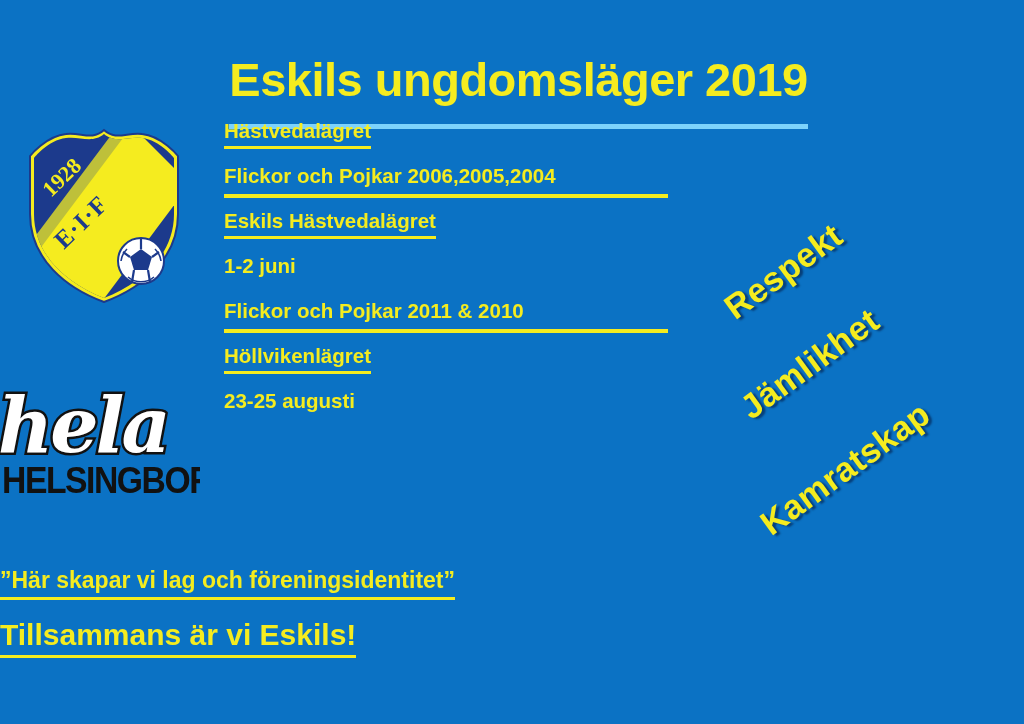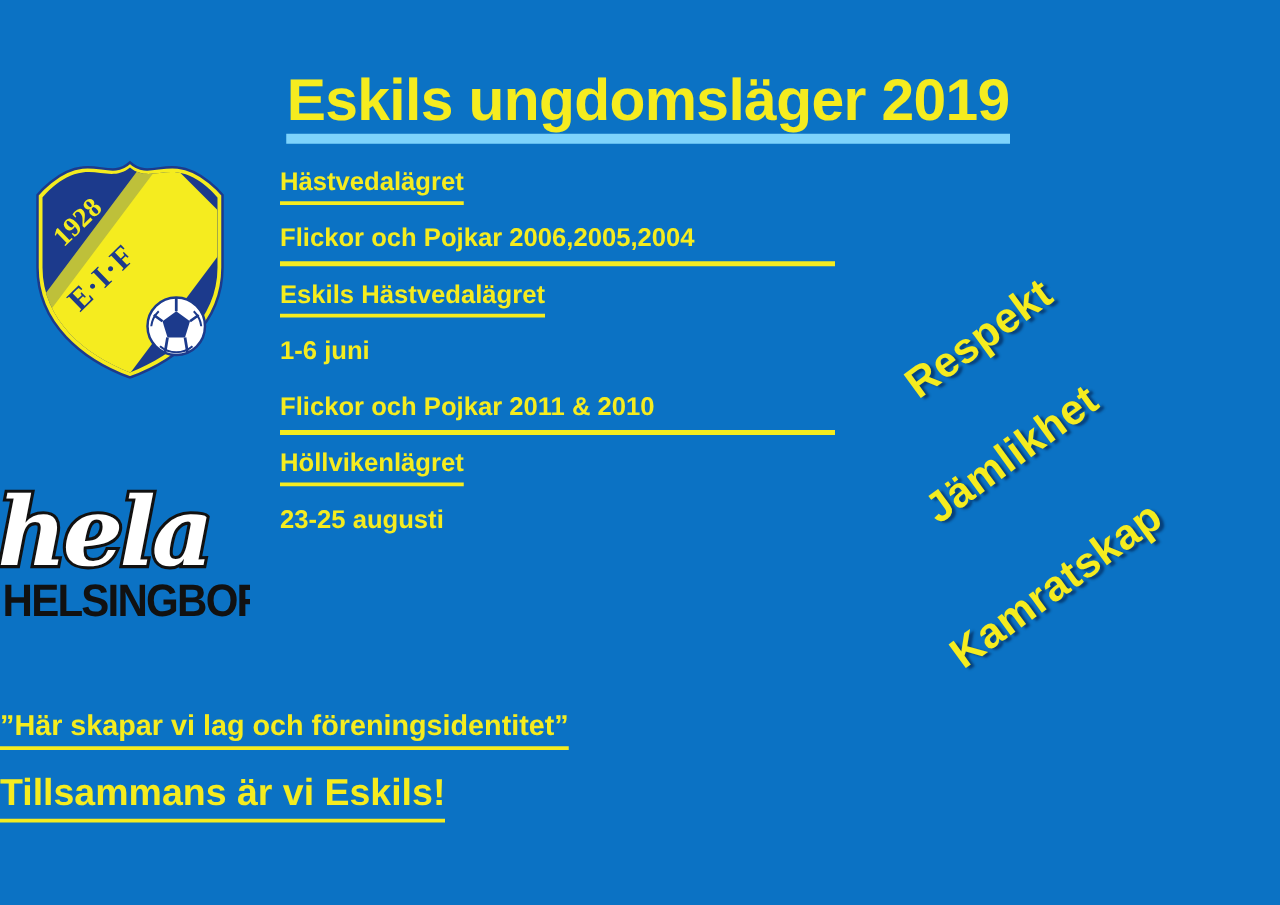--- a/index.html
+++ b/index.html
@@ -21,30 +21,30 @@
     left:0;right:0;top:52px;
     text-align:center;
     color:#f5ec1f;
     font-size:47px;
     font-weight:bold;
     letter-spacing:-0.5px;
     white-space:nowrap;
   }
   .title .tx{
     display:inline-block;
-    border-bottom:8px solid #7dd3fc;
-    padding-bottom:3px;
+    border-bottom:5px solid #7dd3fc;
+    padding-bottom:20px;
     line-height:1.05;
     margin-left:13px;
   }
 
   
   .lines{
     position:absolute;
-    left:224px;top:133px;
+    left:224px;top:118px;
     width:470px;
   }
   .line{
     color:#f5ec1f;
     font-size:20.5px;
     font-weight:bold;
     height:45px;
     line-height:26px;
     white-space:nowrap;
     position:relative;
@@ -163,21 +163,21 @@
     <svg viewBox="0 0 200 128" xmlns="http://www.w3.org/2000/svg" aria-hidden="true">
       <text x="-2" y="80" font-family="'DejaVu Serif', serif" font-size="76" font-style="italic" font-weight="bold" fill="#ffffff" stroke="#111111" stroke-width="5" paint-order="stroke fill" letter-spacing="-3">hela</text>
       <text x="2" y="120" font-family="'Liberation Sans', sans-serif" font-size="33" font-weight="bold" fill="#111111" letter-spacing="-1.4" transform="scale(1.02,1.1) translate(0,-10)">HELSINGBORG</text>
     </svg>
   </div>
 
   <div class="lines">
     <div class="line u"><span class="tx">Hästvedalägret</span></div>
     <div class="line ulong"><span class="tx">Flickor och Pojkar 2006,2005,2004</span></div>
     <div class="line u"><span class="tx">Eskils Hästvedalägret</span></div>
-    <div class="line"><span class="tx">1-6 juni</span></div>
+    <div class="line"><span class="tx">1-2 juni</span></div>
     <div class="line ulong"><span class="tx">Flickor och Pojkar 2011 &amp; 2010</span></div>
     <div class="line u"><span class="tx">Höllvikenlägret</span></div>
     <div class="line"><span class="tx">23-25 augusti</span></div>
   </div>
 
   <div class="values">
     <div class="value v1">Respekt</div>
     <div class="value v2">Jämlikhet</div>
     <div class="value v3">Kamratskap</div>
   </div>

